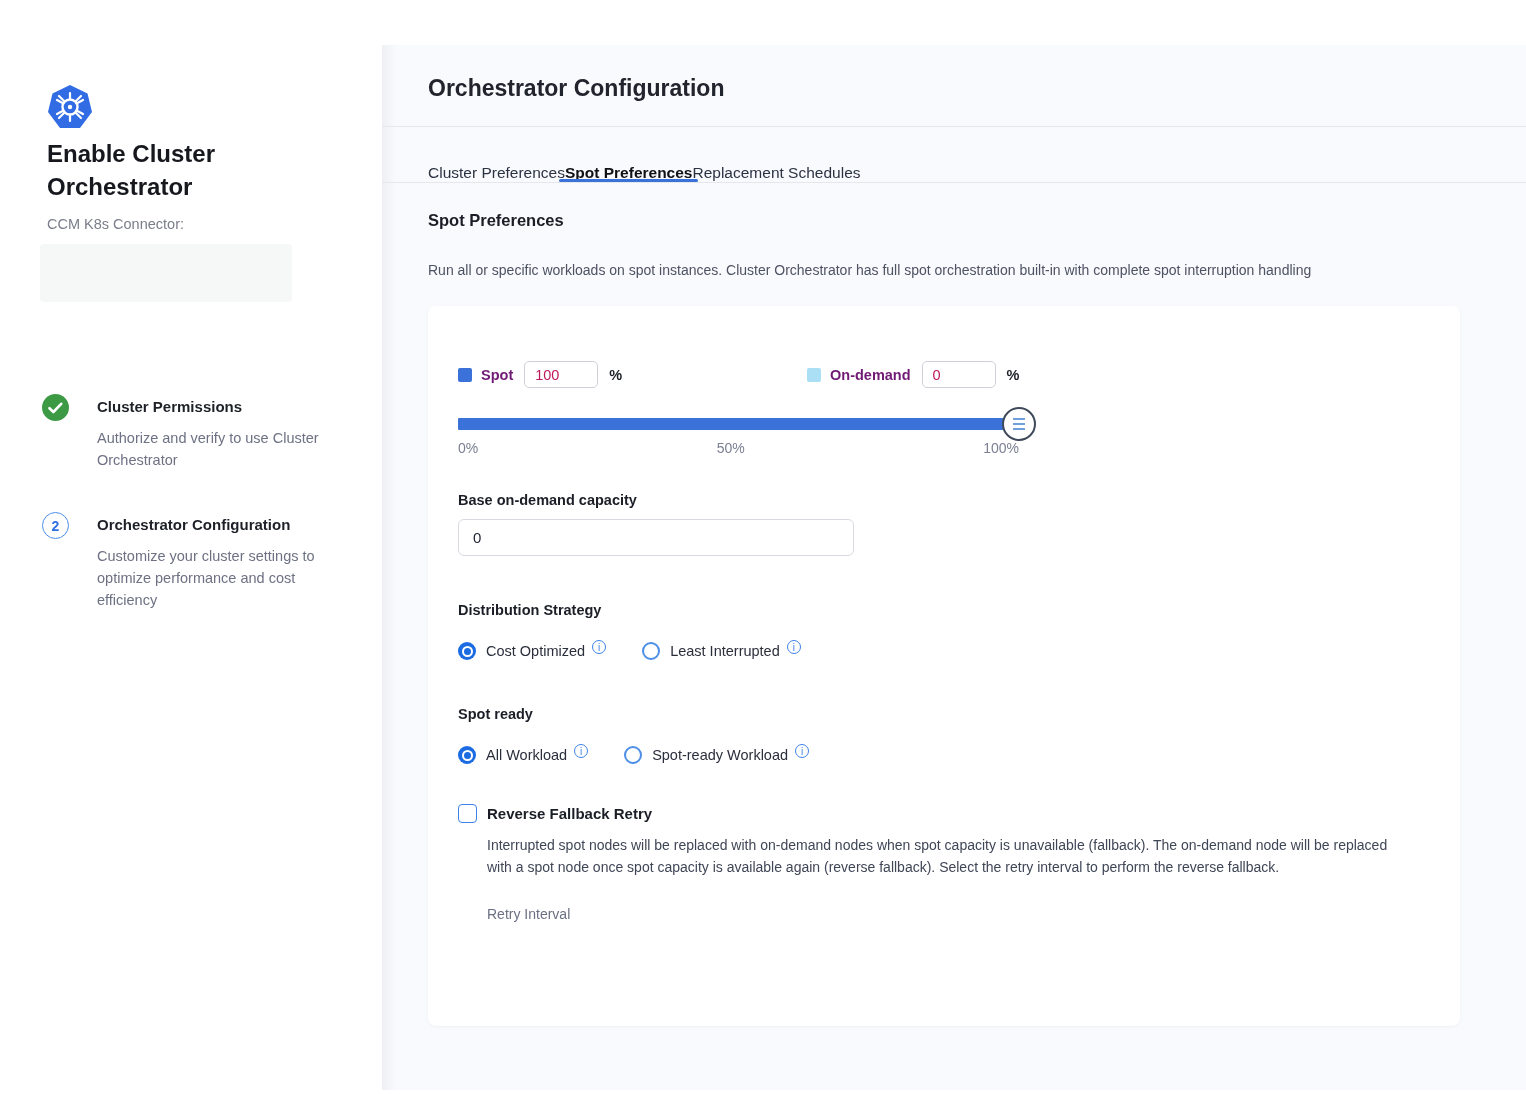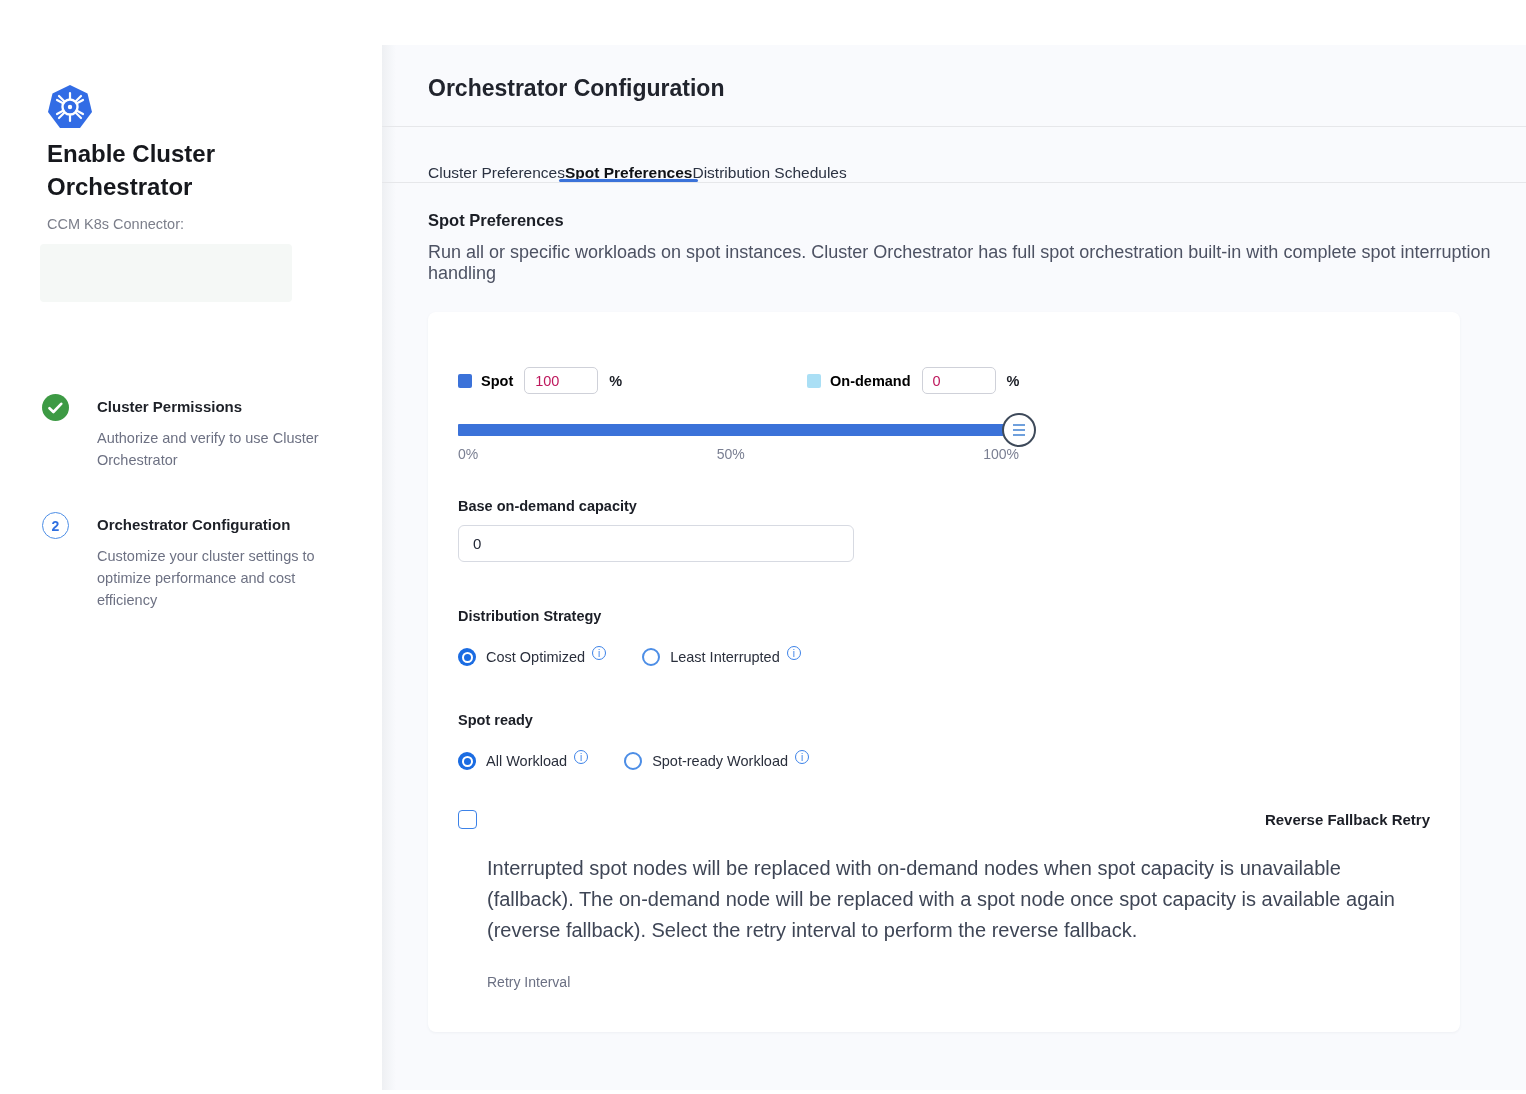--- a/index.html
+++ b/index.html
@@ -31,35 +31,35 @@
   .divider.under-title { margin-top:24px; }
   .tabs { display:flex; align-items:flex-end; padding-left:46px; height:55px; }
   .tab { display:flex; align-items:center; font-size:15.5px; color:#2b3242; cursor:pointer;
     position:relative; }
   .tab.active { font-weight:700; color:#0f1116; }
   .tab.active::after { content:""; position:absolute; left:-6px; right:-6px; bottom:0;
     height:3px; background:#3b72d9; border-radius:2px; }
 
   .content { padding:28px 0 0 46px; }
   .section-title { font-size:16.5px; font-weight:700; color:#1b1e26; }
-  .section-desc { margin-top:12px; font-size:18px; color:#4d5263; }
+  .section-desc { margin-top:32px; font-size:14px; color:#4d5263; }
 
   
   .card { position:relative; margin-top:28px; width:1032px; height:720px; background:#fff;
     border-radius:8px; box-shadow:0 1px 3px rgba(40,50,70,0.05); padding:42px 30px 0 30px; }
 
   .field-label { font-size:14.5px; font-weight:700; color:#1b1e26; }
 
   .legend-row { display:flex; align-items:center; margin-top:13px; }
   .legend-group { display:flex; align-items:center; }
   .legend-group.first { width:349px; }
   .swatch { width:14px; height:14px; border-radius:2px; margin-right:9px; }
   .swatch.spot { background:#3b72d9; }
   .swatch.ondemand { background:#aadff5; }
-  .legend-label { font-size:14.5px; font-weight:700; color:#000000; margin-right:11px; }
+  .legend-label { font-size:14.5px; font-weight:700; color:#701a75; margin-right:11px; }
   .pct-input { width:74px; height:27px; border:1px solid #cfd1d9; border-radius:5px;
     padding:0 10px; font-size:14.5px; color:#be185d; font-family:inherit; outline:none; }
   .pct-sign { margin-left:11px; font-size:14.5px; font-weight:700; color:#1b1e26; }
 
   .slider-wrap { position:relative; margin-top:30px; width:561px; }
   .slider-track { height:12px; background:#3b72d9; border-radius:1px; }
   .slider-handle { position:absolute; right:-17px; top:-11px; width:34px; height:34px;
     background:#fff; border:2px solid #3e4a5a; border-radius:50%;
     display:flex; flex-direction:column; align-items:center; justify-content:center; gap:3px;
     cursor:grab; }
@@ -78,25 +78,25 @@
     display:flex; align-items:center; justify-content:center; }
   .radio.on { background:#1b6ce2; }
   .radio.on::after { content:""; width:7px; height:7px; border:2.5px solid #fff; border-radius:50%; }
   .radio.off { background:#fff; border:2px solid #4d8ee6; }
   .radio-label { font-size:14.5px; color:#2a2f3c; }
   .info-icon { display:inline-flex; align-items:center; justify-content:center;
     width:14px; height:14px; border:1px solid #3c82e8; border-radius:50%;
     color:#3c82e8; font-size:10px; font-style:normal; margin-left:7px;
     position:relative; top:-4px; cursor:pointer; }
 
-  .check-row { display:flex; align-items:center; margin-top:40px;justify-content:space-between; }
+  .check-row { display:flex; align-items:center; margin-top:40px; }
   .checkbox { width:19px; height:19px; border:1.6px solid #3c82e8; border-radius:4px;
     background:#fff; margin-right:10px; flex:none; cursor:pointer; }
   .check-label { font-size:15px; font-weight:700; color:#1b1e26; }
-  .fallback-desc { margin:24px 0 0 29px; width:925px; font-size:20px; color:#3f4656; line-height:1.55; }
+  .fallback-desc { margin:12px 0 0 29px; width:925px; font-size:14px; color:#3f4656; line-height:1.55; }
   .retry-label { margin:28px 0 0 29px; font-size:14px; color:#6b7083; }
   .retry-input { display:block; margin:10px 0 0 29px; width:937px; height:38px;
     border:1px solid #d7dae2; border-radius:6px; padding:0 14px; font-size:15px;
     color:#1f2433; font-family:inherit; outline:none; background:#fdfdfe; }
   .retry-input::placeholder { color:#a7aab8; }
 
   .savings-bar { position:absolute; left:0; right:0; bottom:0; height:39px;
     background:#e5f2df; border-radius:0 0 8px 8px; display:flex; align-items:center;
     justify-content:space-between; padding:0 30px; }
   .savings-label, .savings-value { font-size:14.5px; font-weight:700; color:#3f8b42; }
@@ -141,21 +141,21 @@
   </div>
 </div>
 
 <div class="right-panel">
   <h2 class="page-title">Orchestrator Configuration</h2>
   <div class="divider under-title"></div>
 
   <div class="tabs">
     <div class="tab">Cluster Preferences</div>
     <div class="tab active">Spot Preferences</div>
-    <div class="tab">Distribution Schedules</div>
+    <div class="tab">Replacement Schedules</div>
   </div>
   <div class="divider"></div>
 
   <div class="content">
     <div class="section-title">Spot Preferences</div>
     <div class="section-desc">Run all or specific workloads on spot instances. Cluster Orchestrator has full spot orchestration built-in with complete spot interruption handling</div>
 
     <div class="card">
 
 

